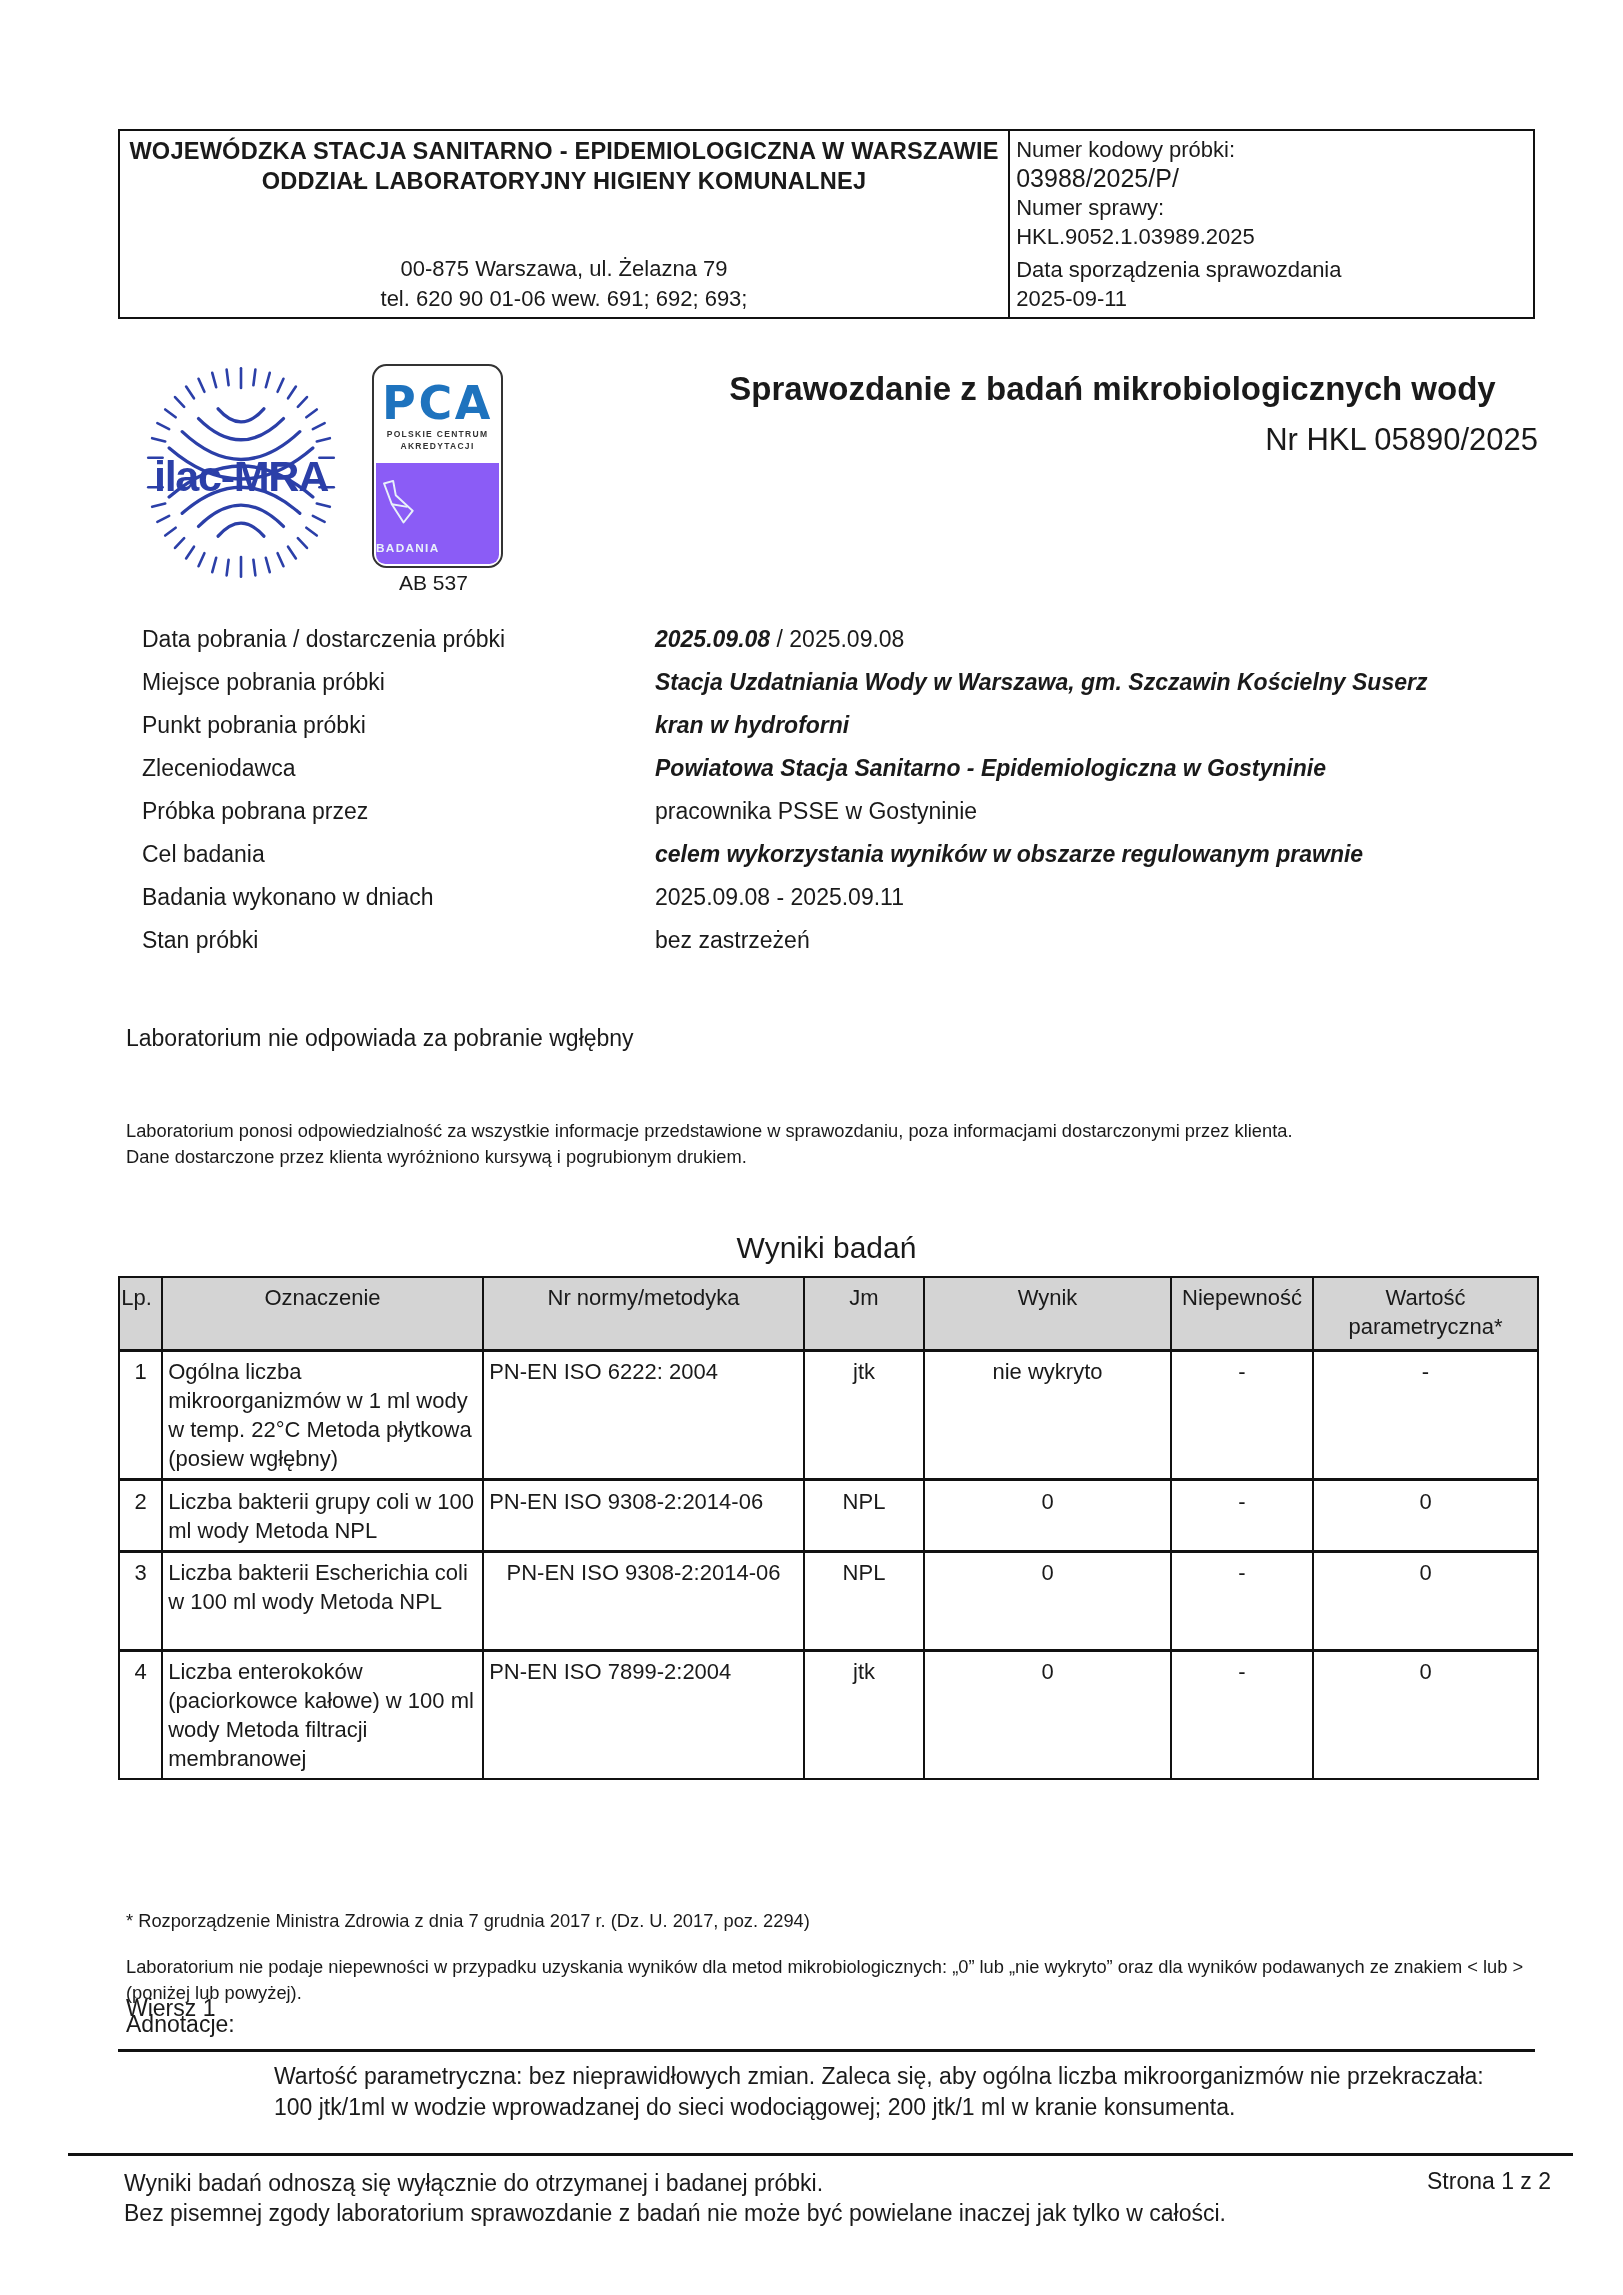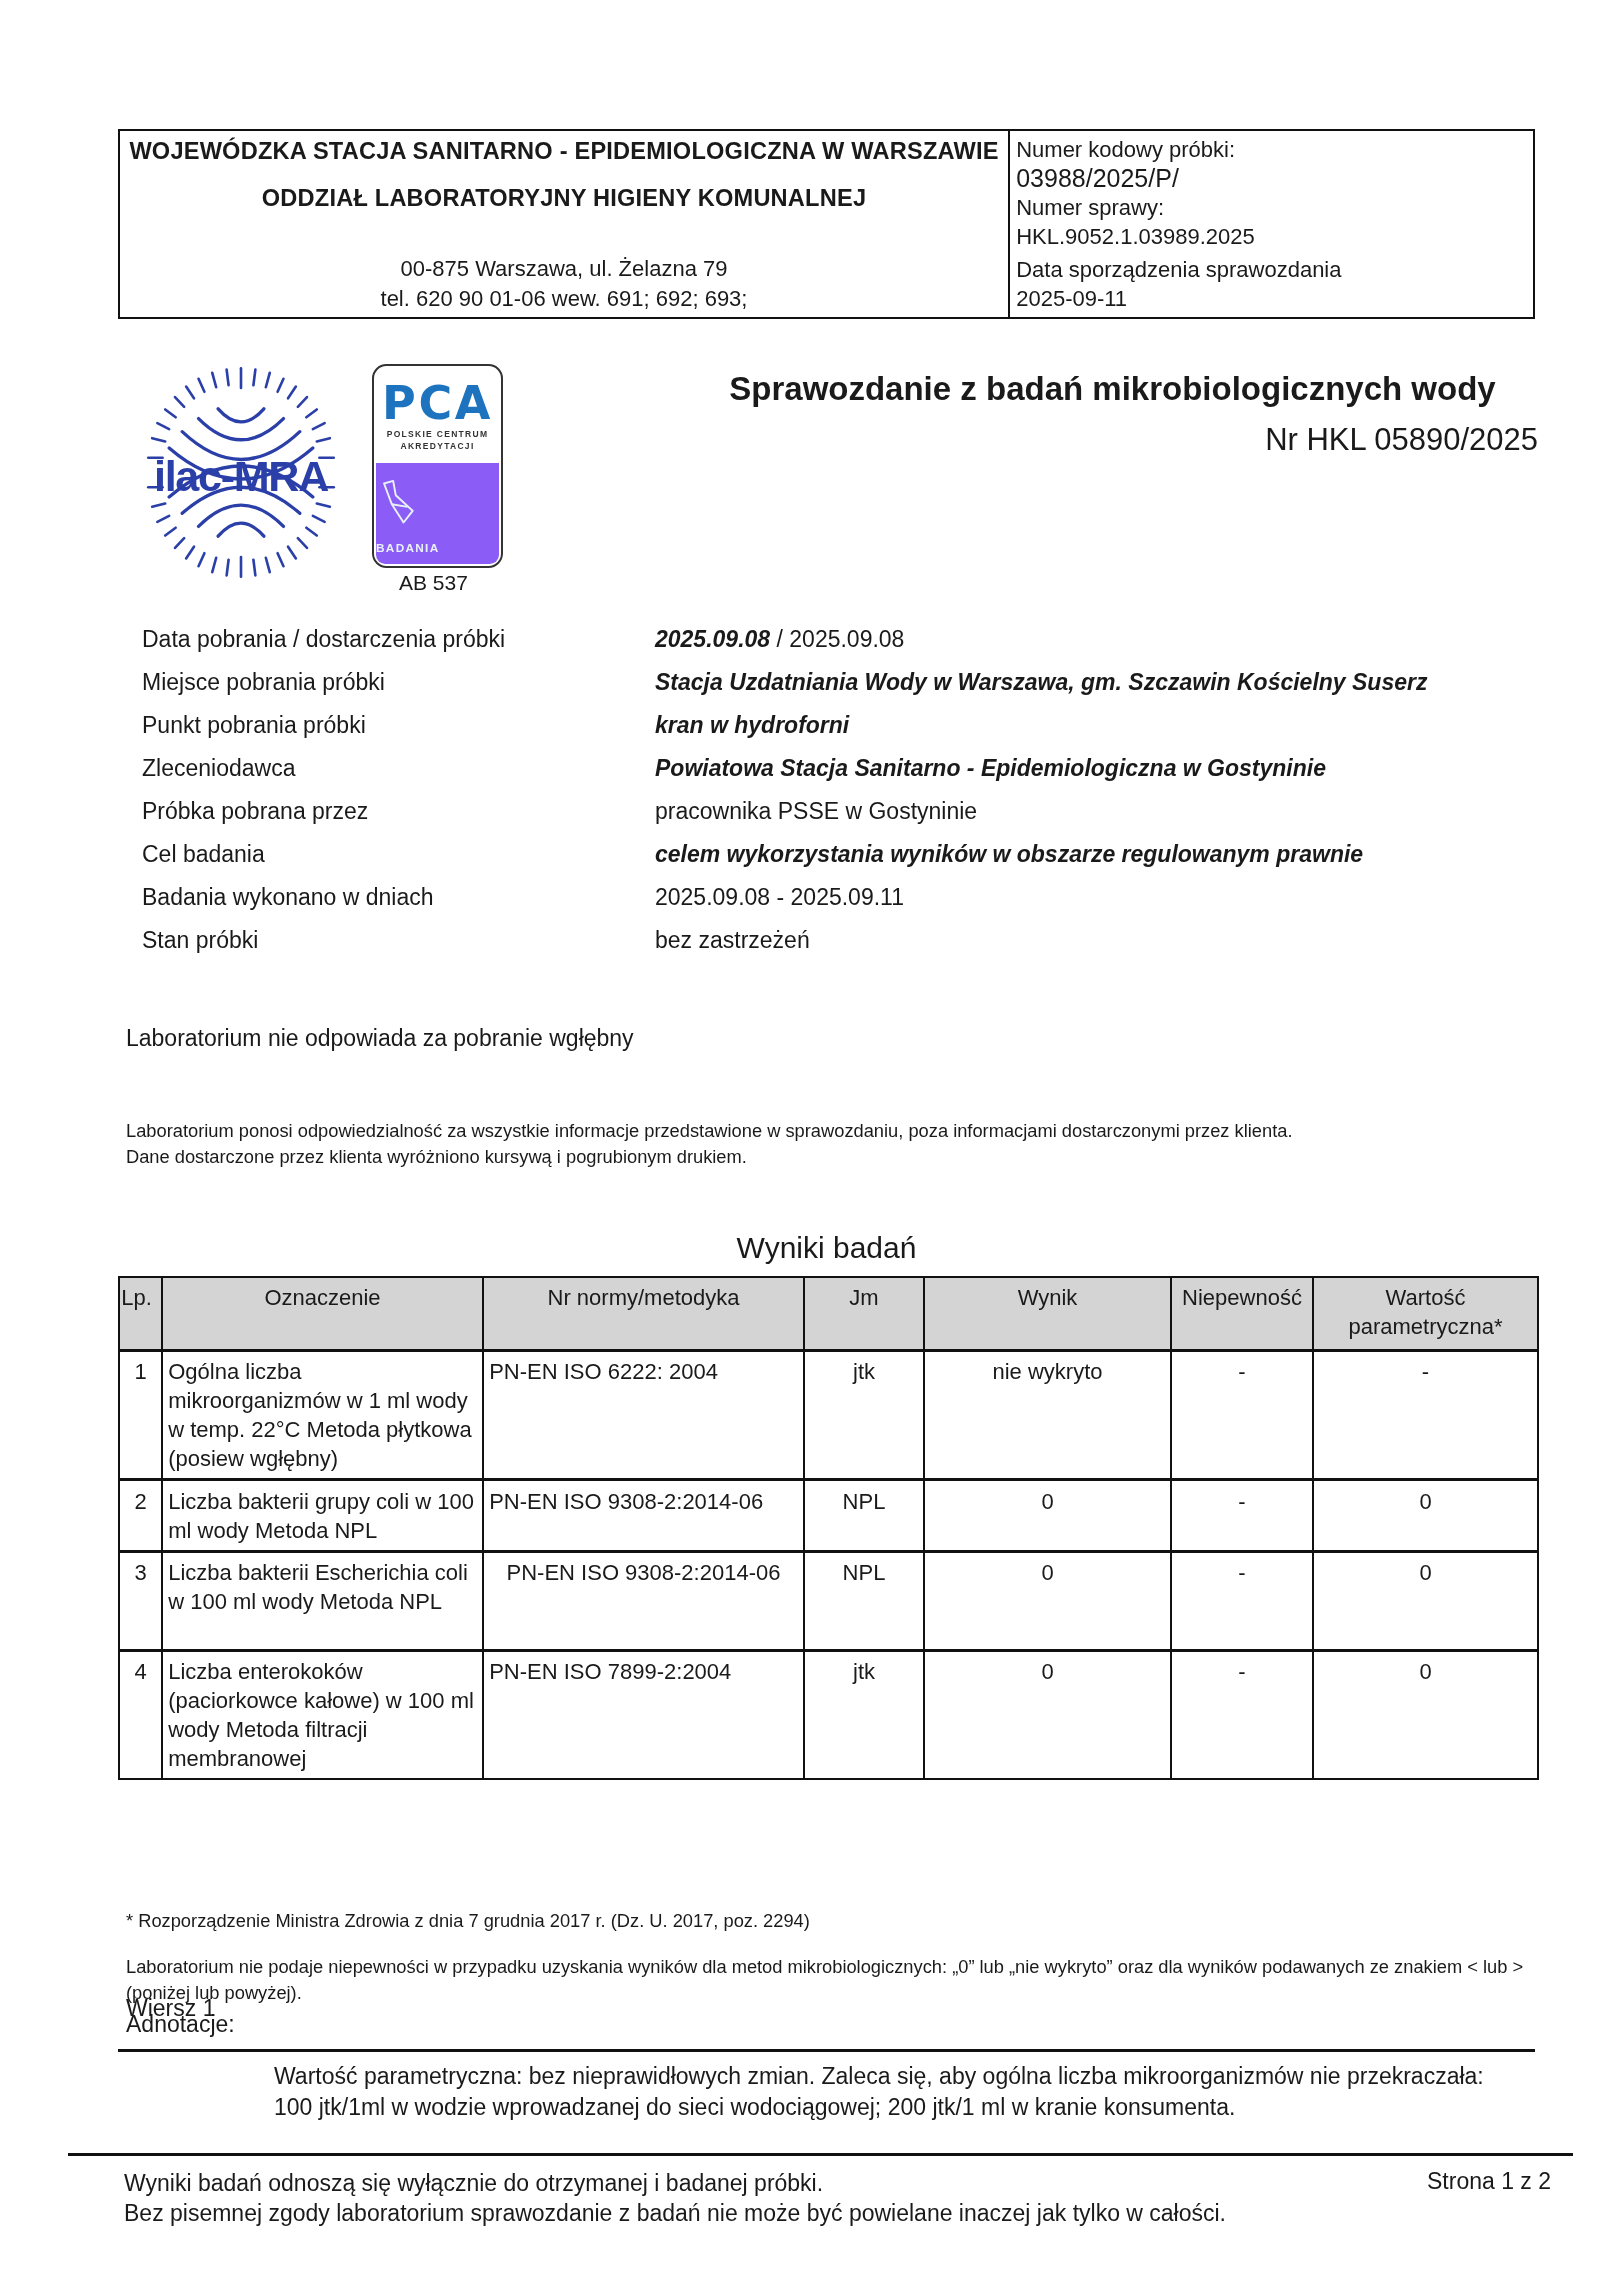--- a/index.html
+++ b/index.html
@@ -59,21 +59,21 @@
   .bottom-line { left: 68px; top: 2153px; width: 1505px; height: 3.3px; background: #111; }
   .bottom-text { left: 124px; top: 2168px; font-size: 23px; line-height: 30px; }
   .page { left: 1427px; top: 2168px; font-size: 23px; }
 </style>
 </head>
 <body>
 
 <div class="abs hdr">
   <div class="abs hdr-left">
     <div class="hdr-title">WOJEWÓDZKA STACJA SANITARNO - EPIDEMIOLOGICZNA W WARSZAWIE</div>
-    <div class="hdr-title" style="margin-top:17px">ODDZIAŁ LABORATORYJNY HIGIENY KOMUNALNEJ</div>
+    <div class="hdr-title" style="margin-top:0">ODDZIAŁ LABORATORYJNY HIGIENY KOMUNALNEJ</div>
     <div class="hdr-addr">
       <div>00-875 Warszawa, ul. Żelazna 79</div>
       <div>tel. 620 90 01-06 wew. 691; 692; 693;</div>
     </div>
   </div>
   <div class="abs hdr-right">
     <div>Numer kodowy próbki:</div>
     <div style="font-size:25px">03988/2025/P/</div>
     <div>Numer sprawy:</div>
     <div>HKL.9052.1.03989.2025</div>

